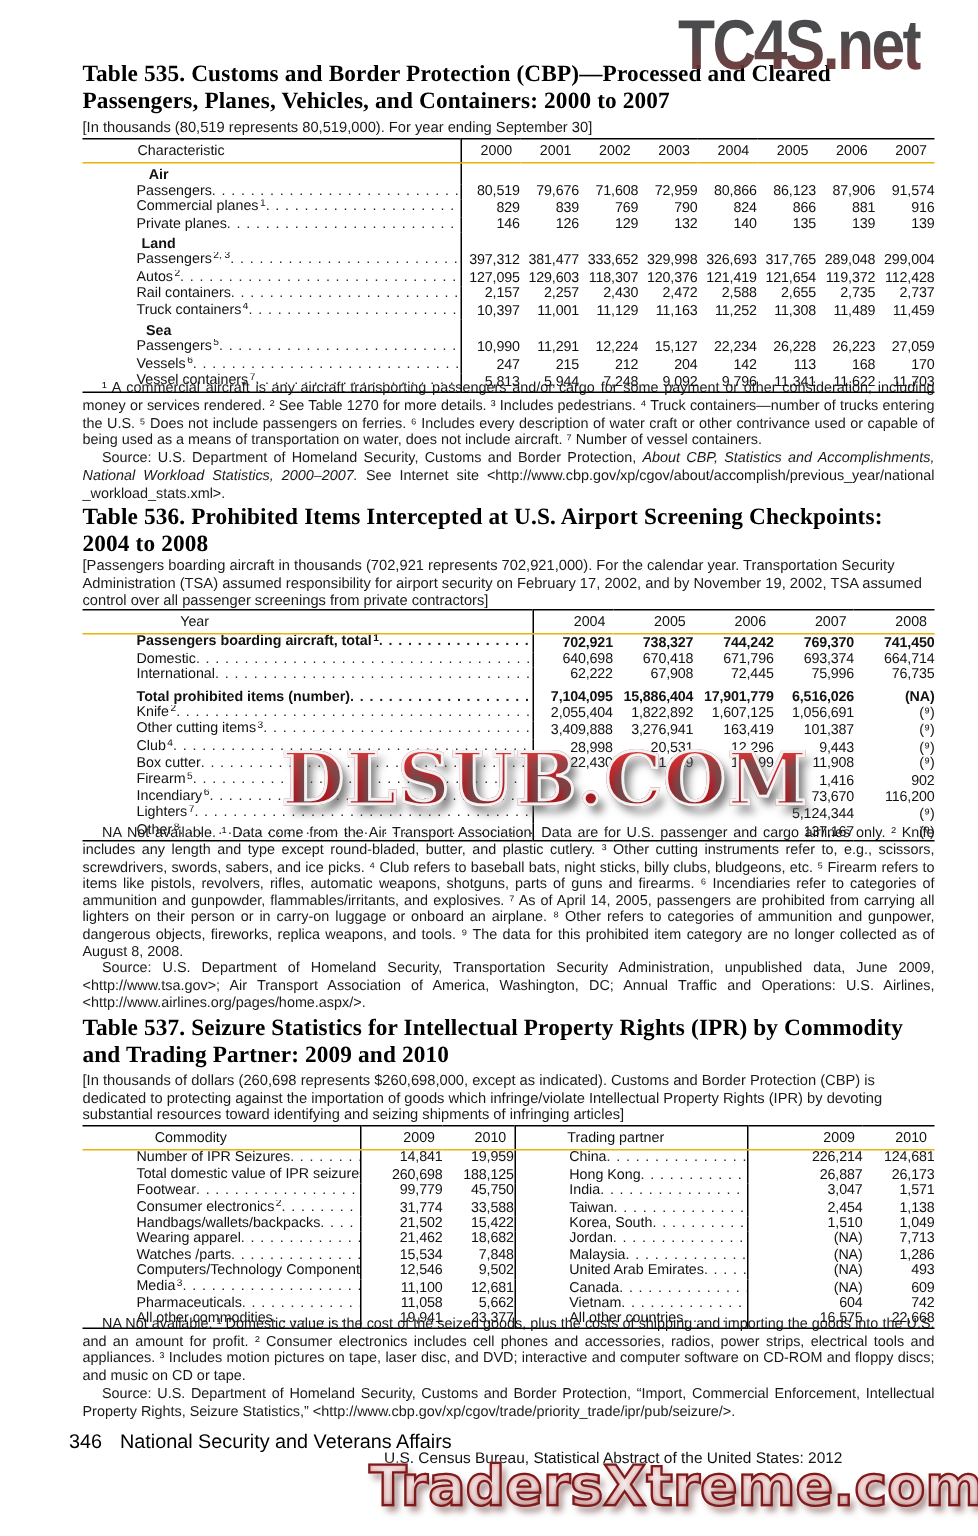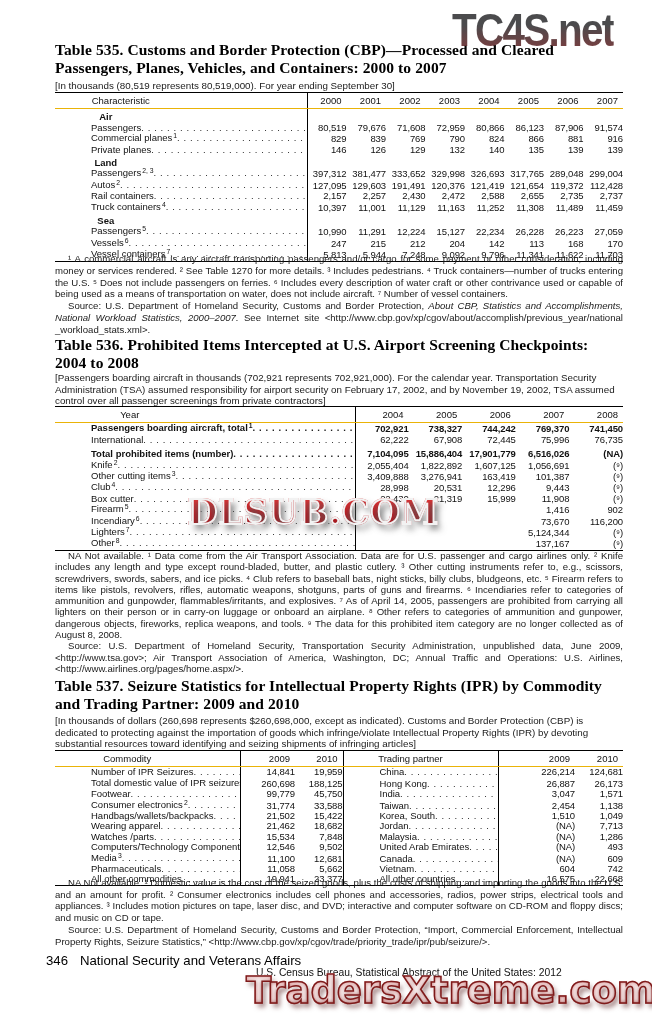--- a/index.html
+++ b/index.html
@@ -48,21 +48,21 @@
   .footer-right{position:absolute;left:256px;top:967px;font-size:10.3px;color:#111;}
 
   
   .wm{position:absolute;white-space:nowrap;z-index:9;pointer-events:none;}
   .wm-top{top:2px;left:452px;font-family:"Liberation Sans",sans-serif;font-weight:bold;
           font-size:47px;letter-spacing:-2px;transform:scaleX(.86);transform-origin:left top;
           color:#473a3a;background:linear-gradient(180deg,#3e3e40 0%,#3e3e40 42%,#6b3133 82%,#713638 100%);
           -webkit-background-clip:text;background-clip:text;-webkit-text-fill-color:transparent;
           opacity:.93;}
   .wm-mid{top:492px;left:188px;font-family:"DejaVu Serif",serif;font-weight:bold;
-          font-size:34px;letter-spacing:1px;
+          font-size:48px;letter-spacing:1px;
           color:#c51f27;background:linear-gradient(180deg,#e23b3b 10%,#c0161e 55%,#9d0e15 100%);
           -webkit-background-clip:text;background-clip:text;-webkit-text-fill-color:transparent;
           -webkit-text-stroke:2px #f2f2f2;
           text-shadow:4px 5px 6px rgba(90,90,90,.8);}
   .wm-bot{top:969px;left:246px;font-family:"DejaVu Sans",sans-serif;font-weight:bold;
           font-size:37px;letter-spacing:0;
           color:#c85050;background:linear-gradient(180deg,#dc9090 8%,#c74b4b 55%,#932727 100%);
           -webkit-background-clip:text;background-clip:text;-webkit-text-fill-color:transparent;
           -webkit-text-stroke:1.5px #7e1a1a;
           text-shadow:0 0 4px rgba(255,255,255,.9),3px 4px 5px rgba(80,20,20,.55);}
@@ -182,21 +182,21 @@
           </tr>
           <tr>
             <td class="lab">
               <span class="wrap">
                 <span class="lbl">Autos<sup>2</sup></span>
                 <span class="dots"></span>
               </span>
             </td>
             <td class="num divider">127,095</td>
             <td class="num">129,603</td>
-            <td class="num">191,491</td>
+            <td class="num">118,307</td>
             <td class="num">120,376</td>
             <td class="num">121,419</td>
             <td class="num">121,654</td>
             <td class="num">119,372</td>
             <td class="num">112,428</td>
           </tr>
           <tr>
             <td class="lab">
               <span class="wrap">
                 <span class="lbl">Rail containers</span>
@@ -322,20 +322,33 @@
               <span class="wrap">
                 <span class="lbl">Passengers boarding aircraft, total<sup>1</sup></span>
                 <span class="dots"></span>
               </span>
             </td>
             <td class="num divider">702,921</td>
             <td class="num">738,327</td>
             <td class="num">744,242</td>
             <td class="num">769,370</td>
             <td class="num">741,450</td>
+          </tr>
+          <tr>
+            <td class="lab ind">
+              <span class="wrap">
+                <span class="lbl">Domestic</span>
+                <span class="dots"></span>
+              </span>
+            </td>
+            <td class="num divider">640,698</td>
+            <td class="num">670,418</td>
+            <td class="num">671,796</td>
+            <td class="num">693,374</td>
+            <td class="num">664,714</td>
           </tr>
           <tr>
             <td class="lab ind">
               <span class="wrap">
                 <span class="lbl">International</span>
                 <span class="dots"></span>
               </span>
             </td>
             <td class="num divider">62,222</td>
             <td class="num">67,908</td>

